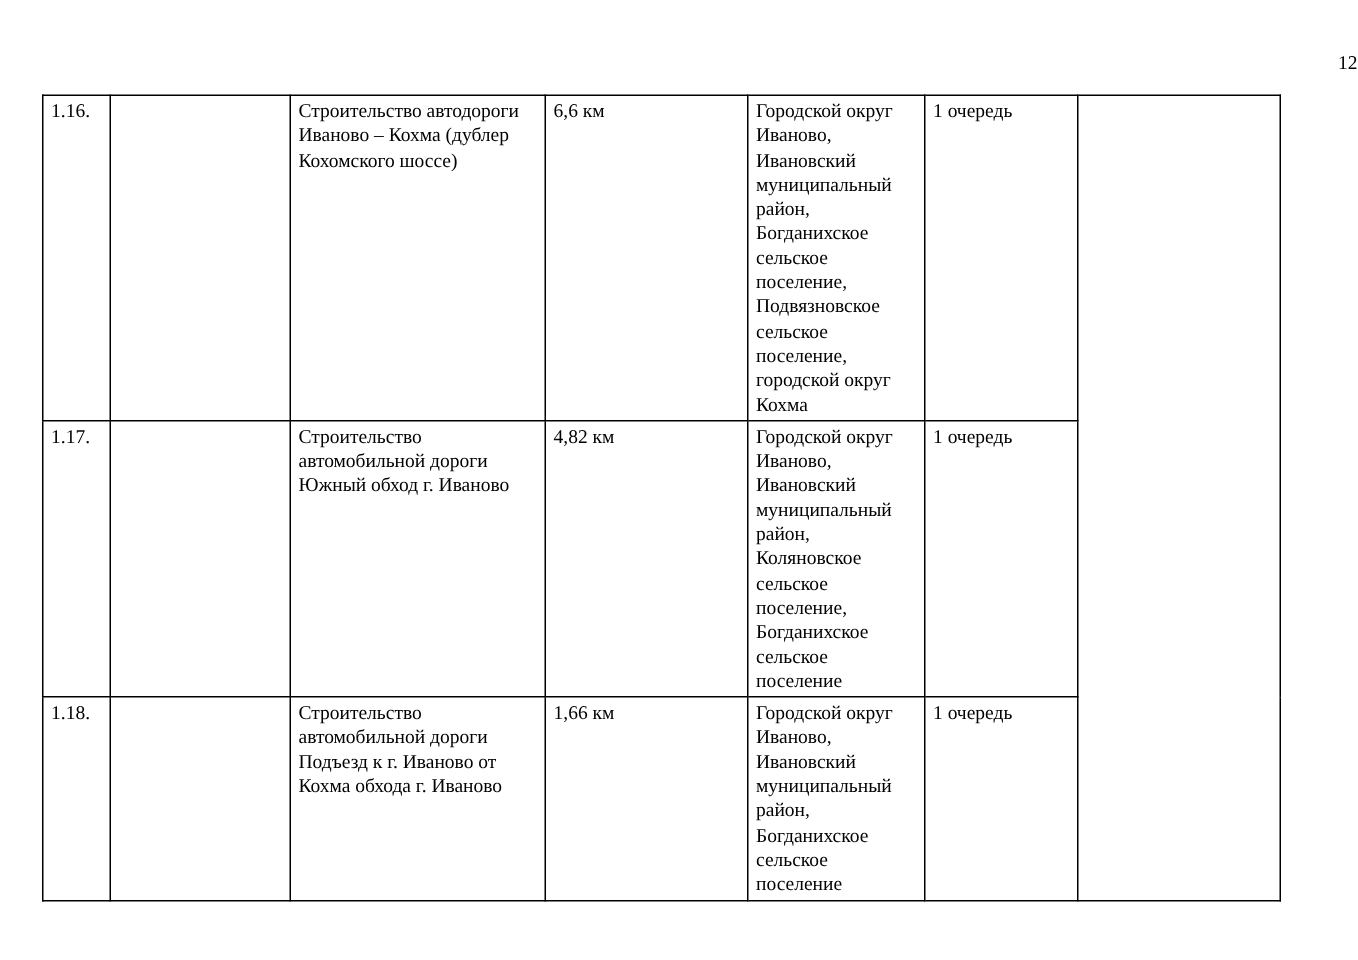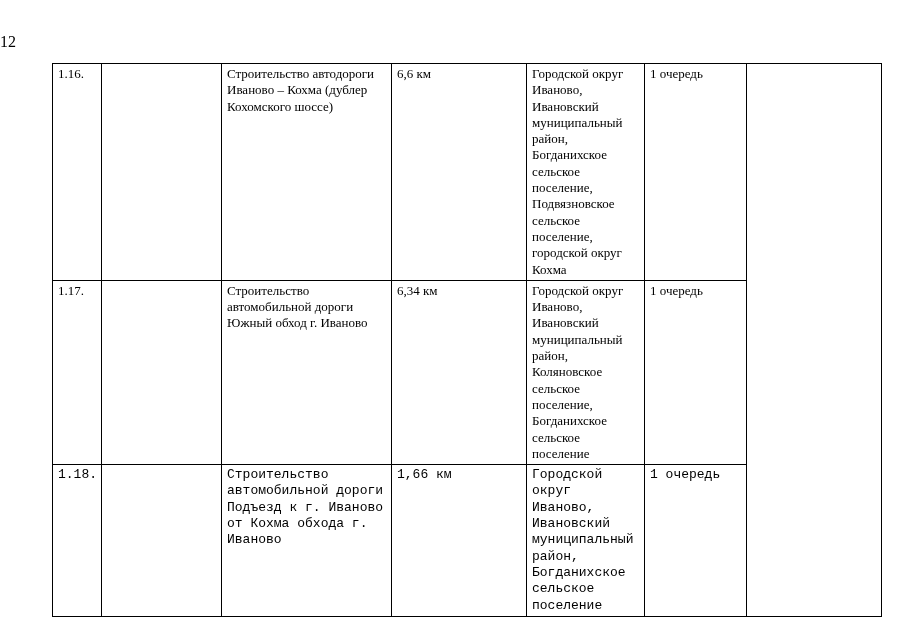--- a/index.html
+++ b/index.html
@@ -10,49 +10,50 @@
     color: #000000;
   }
   .page {
     position: relative;
     width: 905px;
     height: 640px;
     background: #ffffff;
     overflow: hidden;
   }
   .page-number {
-    text-align: left;
+    text-align: right;
     padding-top: 34px;
-    font-size: 16px;
+    font-size: 13px;
     line-height: 16px;
+    padding-left: 13px;
   }
   table.doc-table {
     border-collapse: collapse;
     table-layout: fixed;
-    margin: 13px 0 0 52px;
+    margin: 13px 0 0 28px;
   }
   table.doc-table td {
     border: 1px solid #000000;
     vertical-align: top;
     padding: 2px 4px 2px 5px;
     font-size: 13px;
     line-height: 16.3px;
     word-wrap: break-word;
     overflow: hidden;
   }
   col.c-num   { width: 45px; }
   col.c-blank1{ width: 120px; }
   col.c-desc  { width: 170px; }
   col.c-len   { width: 135px; }
   col.c-loc   { width: 118px; }
   col.c-prio  { width: 102px; }
   col.c-blank2{ width: 135px; }
   tr.r-1 { height: 197px; }
   tr.r-2 { height: 163px; padding-left: 44px; }
-  tr.r-3 { height: 135px; font-family: Liberation Mono, monospace; }
+  tr.r-3 { height: 135px; }
 </style>
 </head>
 <body>
 
 <div class="page">
 
   <div class="page-number">12</div>
 
   <table class="doc-table">
     <colgroup>
@@ -71,21 +72,21 @@
         <td>Строительство автодороги Иваново – Кохма (дублер Кохомского шоссе)</td>
         <td>6,6 км</td>
         <td>Городской округ Иваново, Ивановский муниципальный район, Богданихское сельское поселение, Подвязновское сельское поселение, городской округ Кохма</td>
         <td>1 очередь</td>
         <td rowspan="3"></td>
       </tr>
       <tr class="r-2">
         <td>1.17.</td>
         <td></td>
         <td>Строительство автомобильной дороги Южный обход г. Иваново</td>
-        <td>6,34 км</td>
+        <td>4,82 км</td>
         <td>Городской округ Иваново, Ивановский муниципальный район, Коляновское сельское поселение, Богданихское сельское поселение</td>
         <td>1 очередь</td>
       </tr>
       <tr class="r-3">
         <td>1.18.</td>
         <td></td>
         <td>Строительство автомобильной дороги Подъезд к г. Иваново от Кохма обхода г. Иваново</td>
         <td>1,66 км</td>
         <td>Городской округ Иваново, Ивановский муниципальный район, Богданихское сельское поселение</td>
         <td>1 очередь</td>

